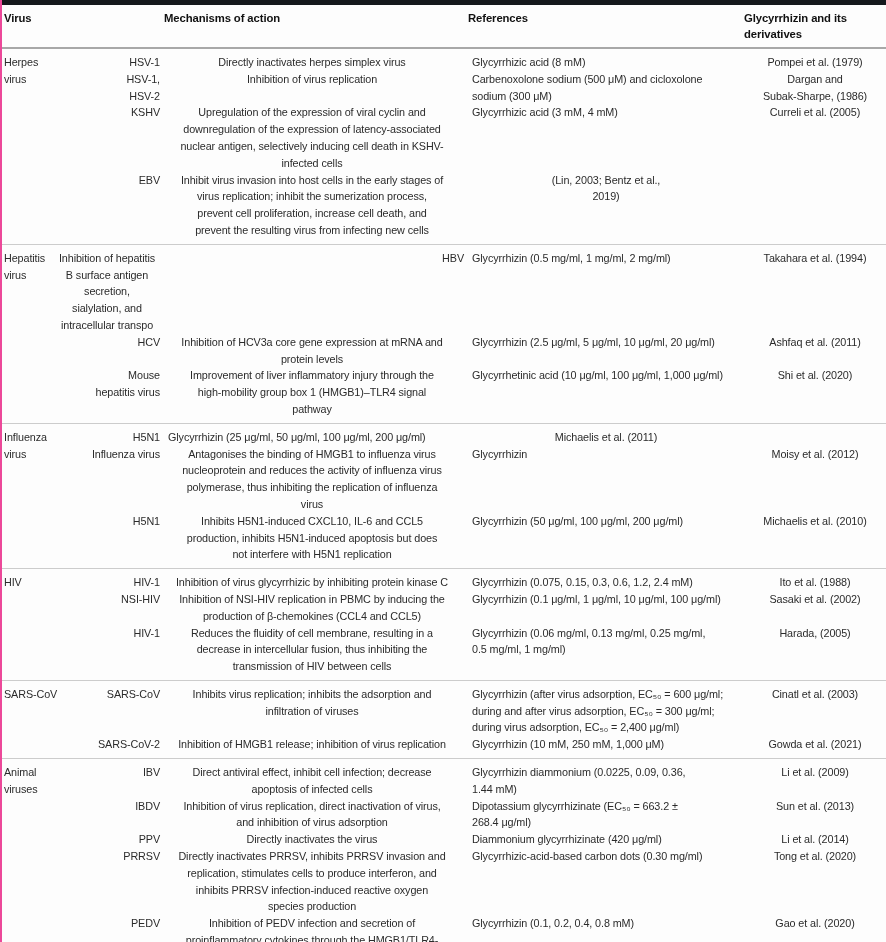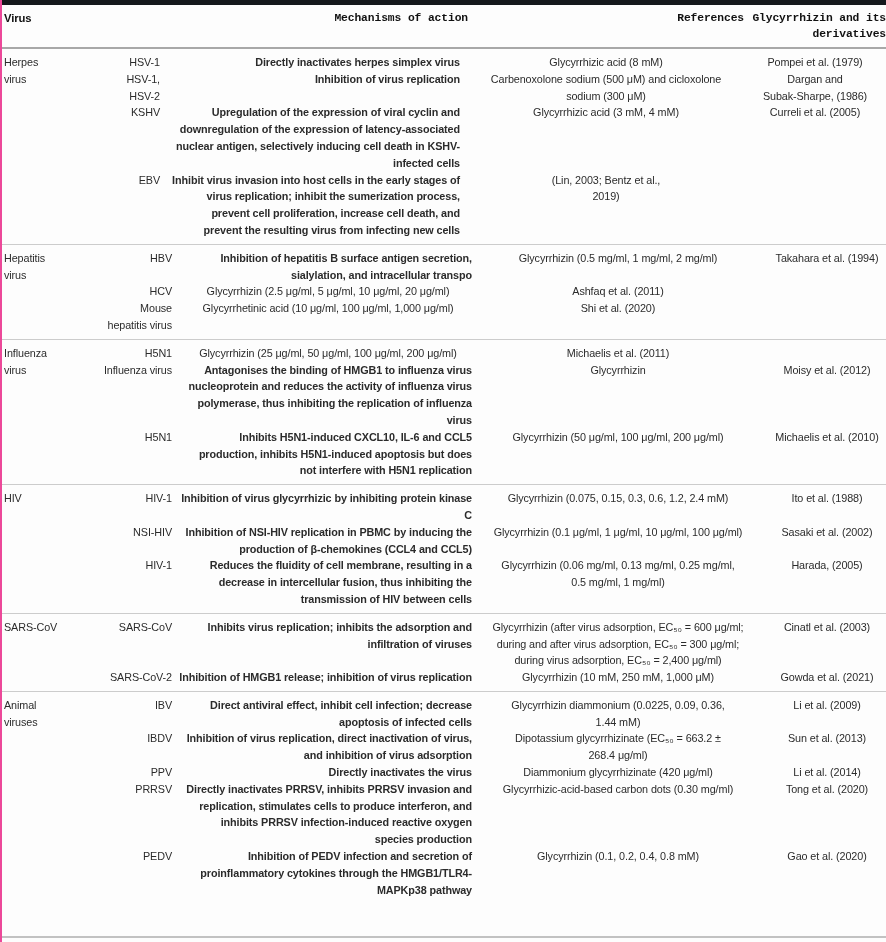--- a/index.html
+++ b/index.html
@@ -24,40 +24,40 @@
     display: grid;
     grid-template-columns: 56px 106px 304px 276px 142px;
     padding: 6px 0 5px 0;
     border-bottom: 2px solid #a8a8a8;
     font-weight: bold;
     font-size: 11.3px;
     line-height: 15.5px;
     color: #111111;
   }
   .thead .h-virus { text-align: left; padding-left: 2px; }
-  .thead .h-center { text-align: right; white-space: pre-line; font-family: Liberation Mono, monospace; }
+  .thead .h-center { text-align: left; white-space: pre-line; }
   .tbody { flex: none; }
   .group { display: flex; padding: 5px 12px 5px 0; }
-  .group + .group { border-top: 1px solid #cccccc; gap: 12px; }
+  .group + .group { border-top: 1px solid #cccccc; }
   .virus-cell {
     flex: none;
     width: 56px;
     padding-left: 2px;
     box-sizing: border-box;
     white-space: pre-line;
   }
   .rows { flex: 1; }
   .row {
     display: grid;
     grid-template-columns: 106px 304px 276px 142px;
   }
   .cell { white-space: pre-line; }
   .subtype { text-align: right; padding: 0 4px; box-sizing: border-box; }
-  .mech { text-align: right; padding-right: 8px; box-sizing: border-box; font-weight: bold; }
-  .gly  { text-align: center; padding: 0 4px 0 4px; box-sizing: border-box; }
+  .mech { text-align: center; padding-right: 8px; box-sizing: border-box; }
+  .gly  { text-align: left; padding: 0 4px 0 4px; box-sizing: border-box; }
   .refs { text-align: center; padding: 0 2px; box-sizing: border-box; }
   .bottom-rule {
     margin-top: auto;
     flex: none;
     height: 2px;
     background: #c2c2c2;
     margin-bottom: 4px;
   }
 </style>
 </head>
@@ -117,36 +117,41 @@
 2019)</div>
   </div>
 </div>
   </div>
 
   <div class="group">
     <div class="virus-cell">Hepatitis
 virus</div>
     <div class="rows">
   <div class="row">
-    <div class="cell subtype">HBV</div>
     <div class="cell mech">Inhibition of hepatitis B surface antigen secretion,
 sialylation, and intracellular transpo</div>
+    <div class="cell subtype">HBV</div>
     <div class="cell gly">Glycyrrhizin (0.5 mg/ml, 1 mg/ml, 2 mg/ml)</div>
     <div class="cell refs">Takahara et al. (1994)</div>
   </div>
 
   <div class="row">
     <div class="cell subtype">HCV</div>
+    <div class="cell mech">Inhibition of HCV3a core gene expression at mRNA and
+protein levels</div>
     <div class="cell gly">Glycyrrhizin (2.5 μg/ml, 5 μg/ml, 10 μg/ml, 20 μg/ml)</div>
     <div class="cell refs">Ashfaq et al. (2011)</div>
   </div>
 
   <div class="row">
     <div class="cell subtype">Mouse
 hepatitis virus</div>
+    <div class="cell mech">Improvement of liver inflammatory injury through the
+high-mobility group box 1 (HMGB1)–TLR4 signal
+pathway</div>
     <div class="cell gly">Glycyrrhetinic acid (10 μg/ml, 100 μg/ml, 1,000 μg/ml)</div>
     <div class="cell refs">Shi et al. (2020)</div>
   </div>
 </div>
   </div>
 
   <div class="group">
     <div class="virus-cell">Influenza
 virus</div>
     <div class="rows">

